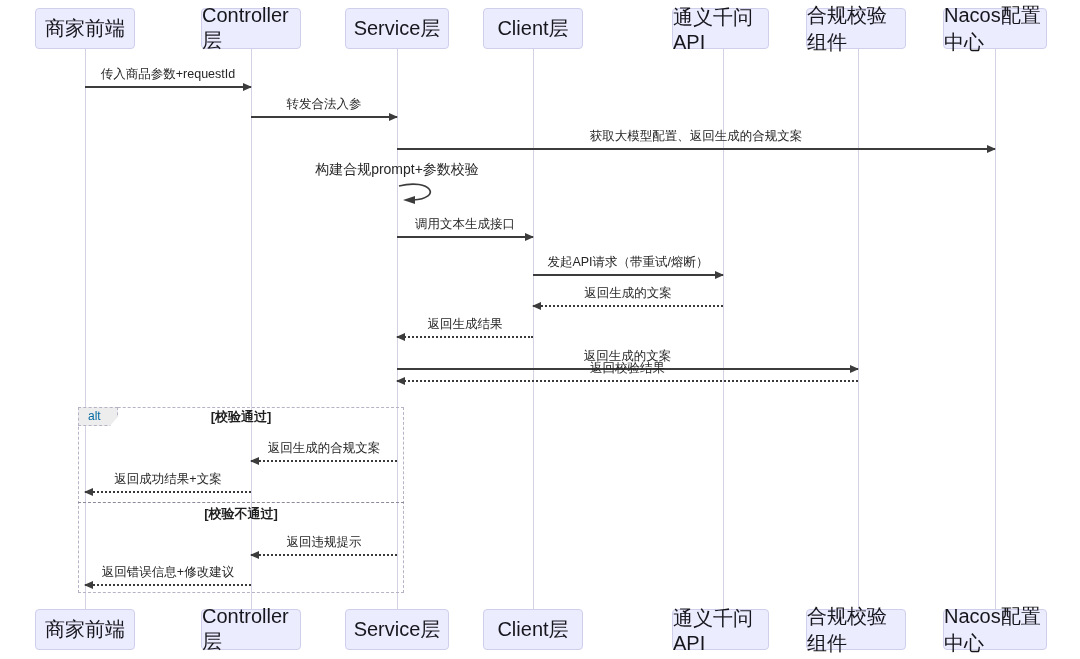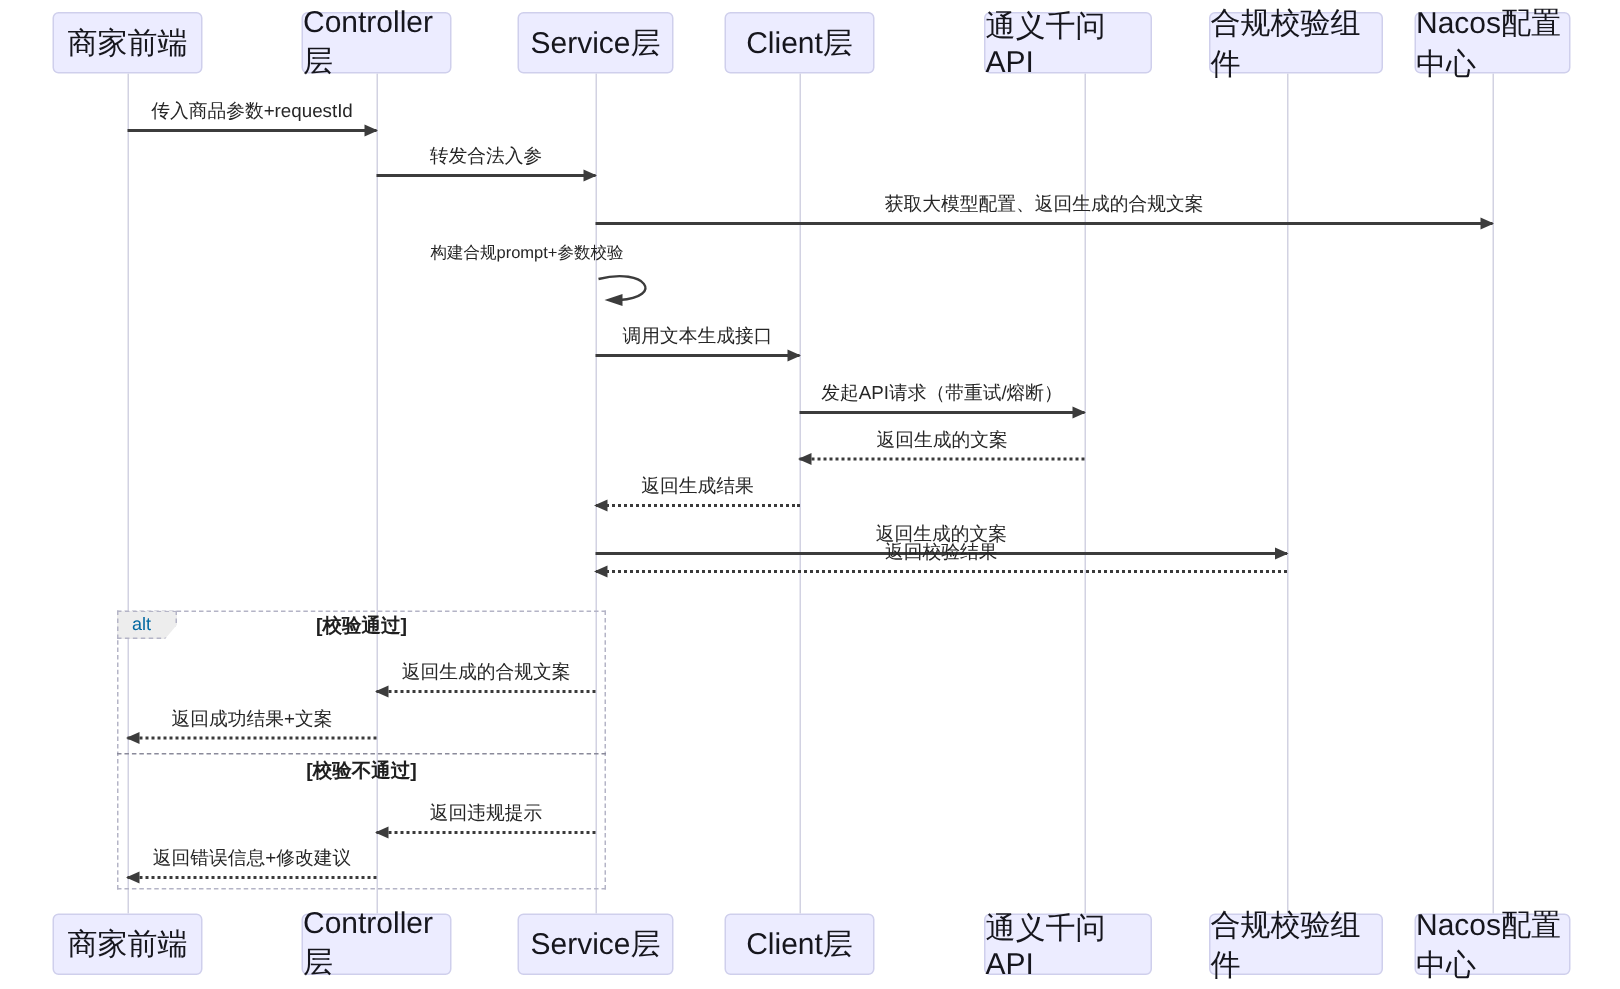--- a/index.html
+++ b/index.html
@@ -8,21 +8,21 @@
 
   
   .lifeline{position:absolute;top:49px;height:560px;width:1px;background:#d2d2e2;}
   .l0{left:85px}.l1{left:251px}.l2{left:397px}.l3{left:533px}.l4{left:723px}.l5{left:858px}.l6{left:995px}
 
   
   .actor{position:absolute;height:41px;background:#ececff;border:1px solid #cfcfec;border-radius:4px;
          display:flex;align-items:center;justify-content:center;font-size:20px;color:#16161d;box-sizing:border-box;}
   .row-top{top:8px}.row-bottom{top:609px}
   .a0{left:35px;width:100px}.a1{left:201px;width:100px}.a2{left:345px;width:104px}
-  .a3{left:483px;width:100px}.a4{left:656px;width:112px}.a5{left:806px;width:116px}.a6{left:943px;width:104px}
+  .a3{left:483px;width:100px}.a4{left:672px;width:97px}.a5{left:806px;width:100px}.a6{left:943px;width:104px}
 
   
   .msg{position:absolute;height:20px;}
   .mlabel{position:absolute;left:0;right:0;bottom:5px;text-align:center;font-size:12.5px;color:#262626;white-space:nowrap;margin-top:16px;}
   .mline{position:absolute;left:0;right:0;bottom:0;height:0;border-bottom:2px solid #3c3c3c;}
   .mline.dotted{border-bottom:2px dotted #3a3a3a;}
   .ahead{position:absolute;width:0;height:0;bottom:-3px;}
   .ahead.right{right:-1px;border-left:9px solid #3c3c3c;border-top:4px solid transparent;border-bottom:4px solid transparent;}
   .ahead.left{left:-1px;border-right:9px solid #3c3c3c;border-top:4px solid transparent;border-bottom:4px solid transparent;}
 
@@ -34,21 +34,21 @@
   .m6{left:533px;top:287px;width:190px}
   .m7{left:397px;top:318px;width:136px}
   .m8{left:397px;top:350px;width:461px}
   .m9{left:397px;top:362px;width:461px}
   .m10{left:251px;top:442px;width:146px}
   .m11{left:85px;top:473px;width:166px}
   .m12{left:251px;top:536px;width:146px}
   .m13{left:85px;top:566px;width:166px}
 
   
-  .self-label{position:absolute;left:287px;top:161px;width:220px;text-align:left;font-size:11px;color:#262626;white-space:nowrap;}
+  .self-label{position:absolute;left:287px;top:161px;width:220px;text-align:center;font-size:14px;color:#262626;white-space:nowrap;}
   .selfloop{position:absolute;left:397px;top:182px;}
 
   
   .alt-frame{position:absolute;left:78px;top:407px;width:326px;height:186px;border:1px dashed #b4b4c6;box-sizing:border-box;}
   .alt-tab{position:absolute;left:78px;top:407px;width:40px;height:19px;background:#ededed;
            border:1px dashed #b4b4c6;box-sizing:border-box;
            clip-path:polygon(0 0,100% 0,100% 50%,80% 100%,0 100%);
            font-size:12px;line-height:17px;padding-left:9px;color:#0369a1;}
   .guard{position:absolute;left:78px;width:326px;text-align:center;font-weight:bold;font-size:13px;color:#1f1f1f;white-space:nowrap;}
   .guard1{top:408px}

